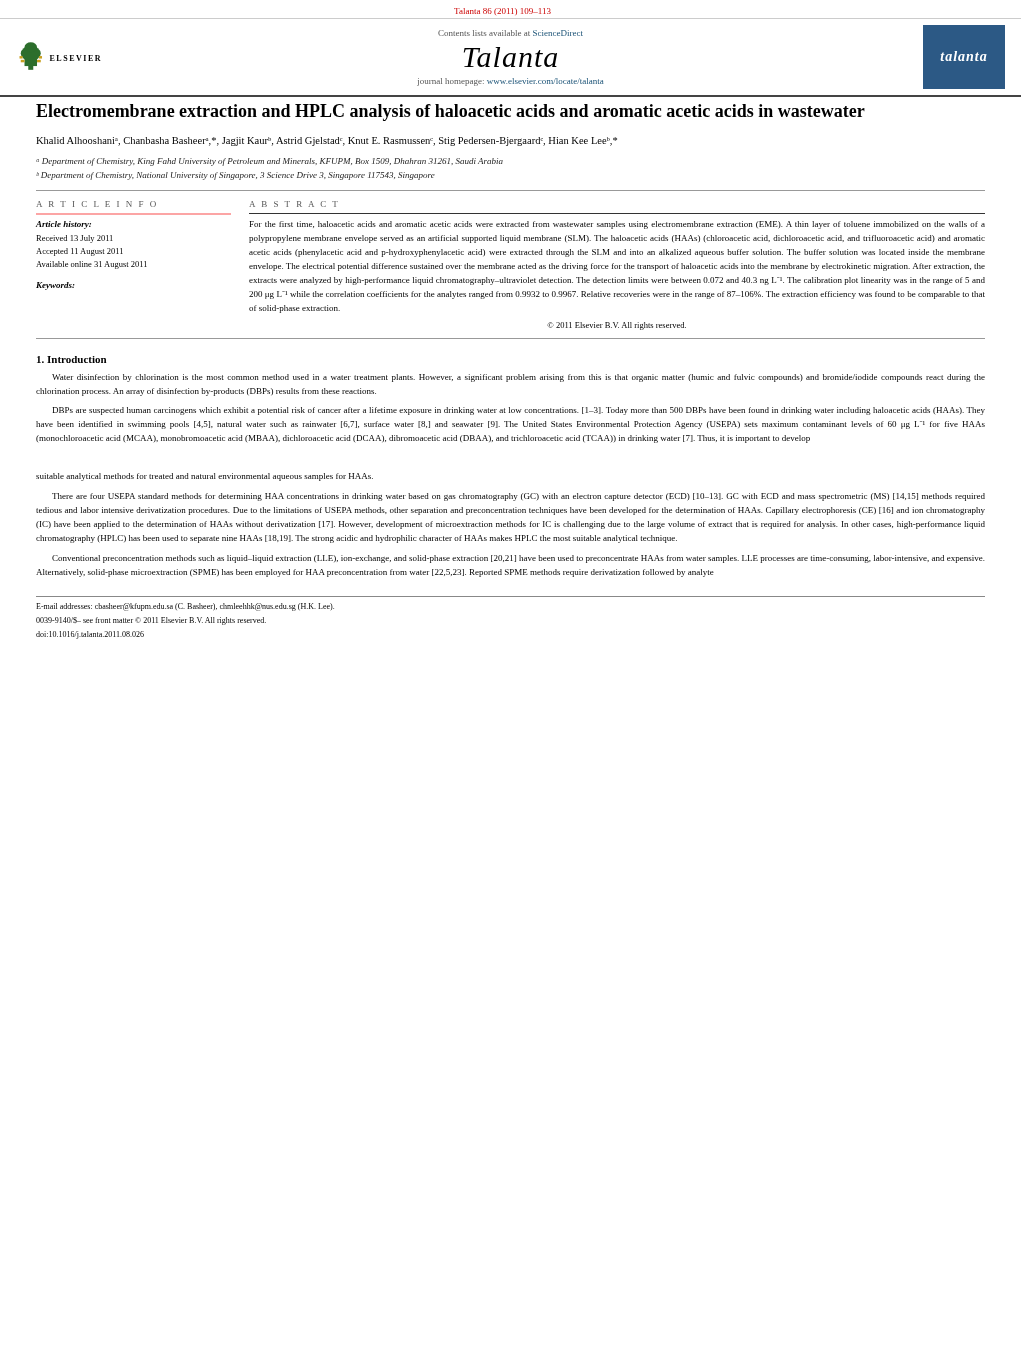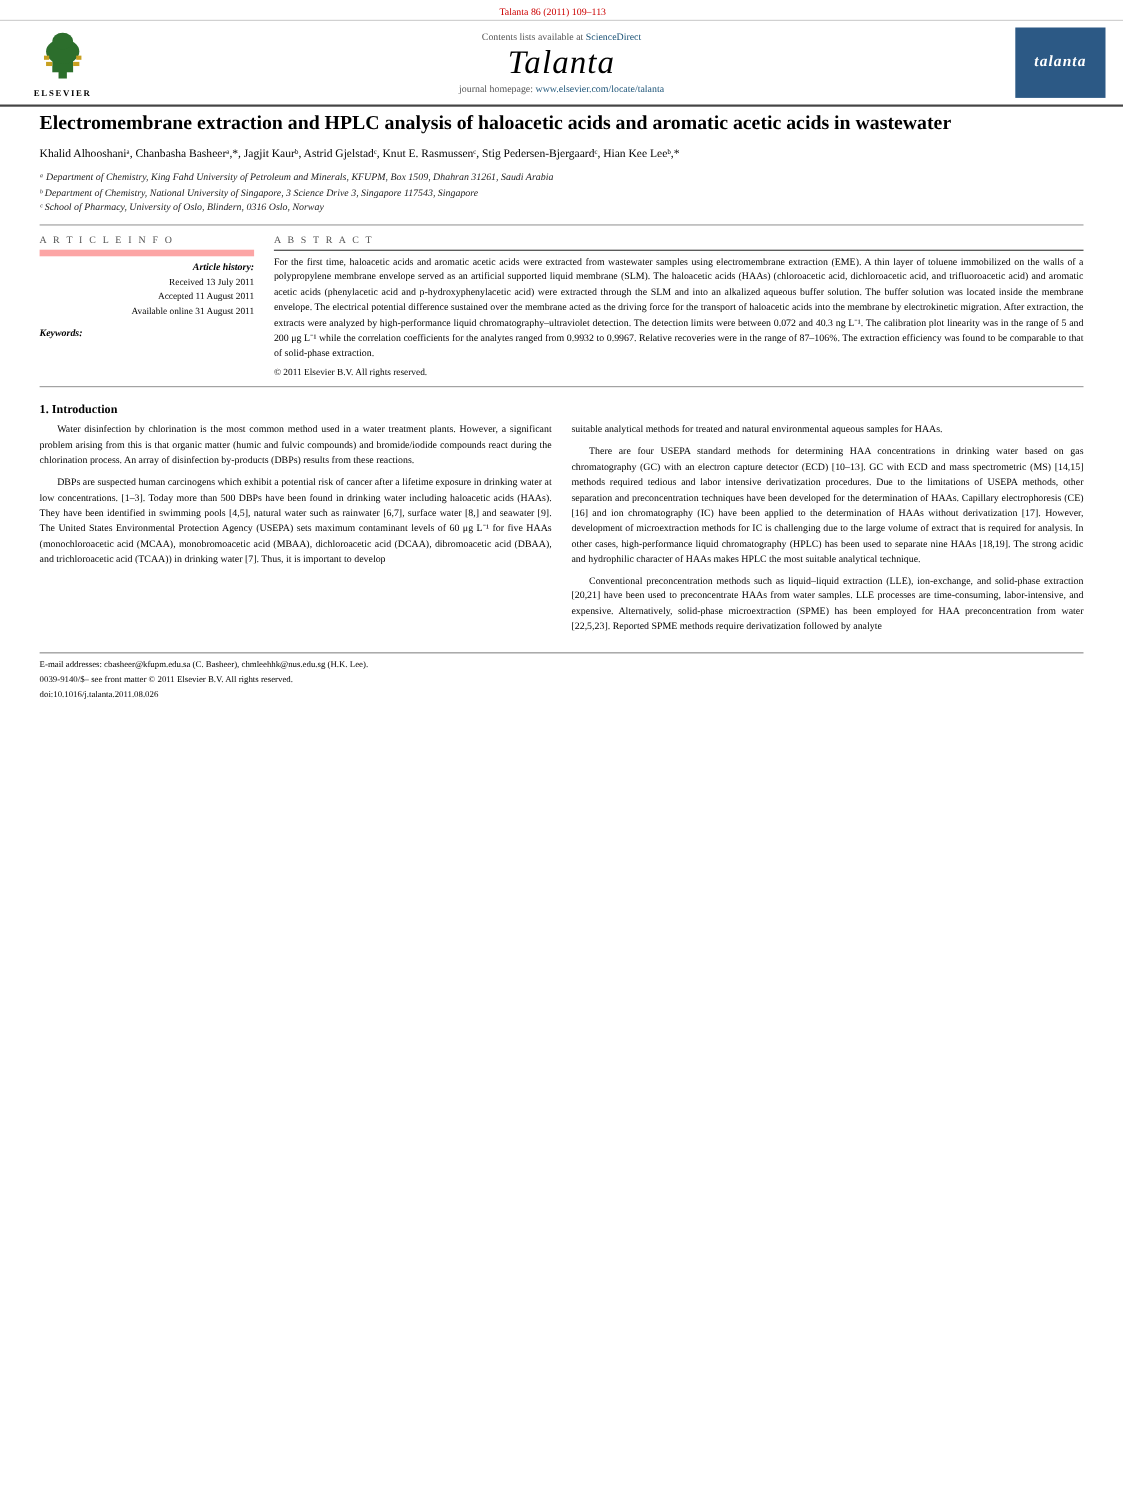--- a/index.html
+++ b/index.html
@@ -26,21 +26,20 @@
       align-items: stretch;
       border-bottom: 2px solid #444;
       padding: 6px 12px;
       gap: 10px;
     }
 
     .elsevier-logo {
       width: 90px;
       flex-shrink: 0;
       display: flex;
-      flex-direction: column;
       align-items: center;
       justify-content: center;
     }
 
     .elsevier-tree {
       width: 60px;
       height: 52px;
     }
 
     .elsevier-text {
@@ -151,23 +150,22 @@
 
     .section-label {
       font-size: 9px;
       letter-spacing: 2px;
       text-transform: uppercase;
       color: #555;
       margin-bottom: 4px;
     }
 
     .article-info-box {
-      border-top: 6px solid #fca5a5;
+      border-top: 2px solid #fca5a5;
       padding-top: 4px;
-      text-align: right;
     }
 
     .info-heading {
       font-size: 9px;
       font-style: italic;
       font-weight: bold;
       margin-bottom: 3px;
       color: #000;
     }
 
@@ -194,40 +192,41 @@
 
     .abstract-text {
       font-size: 9px;
       line-height: 1.55;
       color: #000;
       text-align: justify;
     }
 
     .copyright-line {
       font-size: 8.5px;
-      text-align: left;
+      text-align: center;
       margin-top: 4px;
       color: #000;
     }
 
     
     .body-section {
       margin-top: 14px;
     }
 
     .section-title {
       font-size: 11px;
       font-weight: bold;
       margin-bottom: 6px;
       color: #000;
     }
 
     .body-cols {
       display: flex;
       gap: 18px;
+      flex-direction: column;
     }
 
     .body-left, .body-right {
       flex: 1;
     }
 
     .body-para {
       font-size: 9px;
       line-height: 1.55;
       text-align: justify;
@@ -298,21 +297,20 @@
 
 <div class="article-content">
 
   <div class="article-title">Electromembrane extraction and HPLC analysis of haloacetic acids and aromatic acetic acids in wastewater</div>
 
   <div class="authors">Khalid Alhooshaniᵃ, Chanbasha Basheerᵃ,*, Jagjit Kaurᵇ, Astrid Gjelstadᶜ, Knut E. Rasmussenᶜ, Stig Pedersen-Bjergaardᶜ, Hian Kee Leeᵇ,*</div>
 
   <div class="affiliations">
     <div>ᵃ Department of Chemistry, King Fahd University of Petroleum and Minerals, KFUPM, Box 1509, Dhahran 31261, Saudi Arabia</div>
     <div>ᵇ Department of Chemistry, National University of Singapore, 3 Science Drive 3, Singapore 117543, Singapore</div>
-    <div>ᶜ School of Pharmacy, University of Oslo, Blindern, 0316 Oslo, Norway</div>
   </div>
 
   <hr class="divider">
 
   <div class="two-col">
 
     <div class="left-col">
       <div class="section-label">A R T I C L E   I N F O</div>
       <div class="article-info-box">
         <div class="info-heading">Article history:</div>

